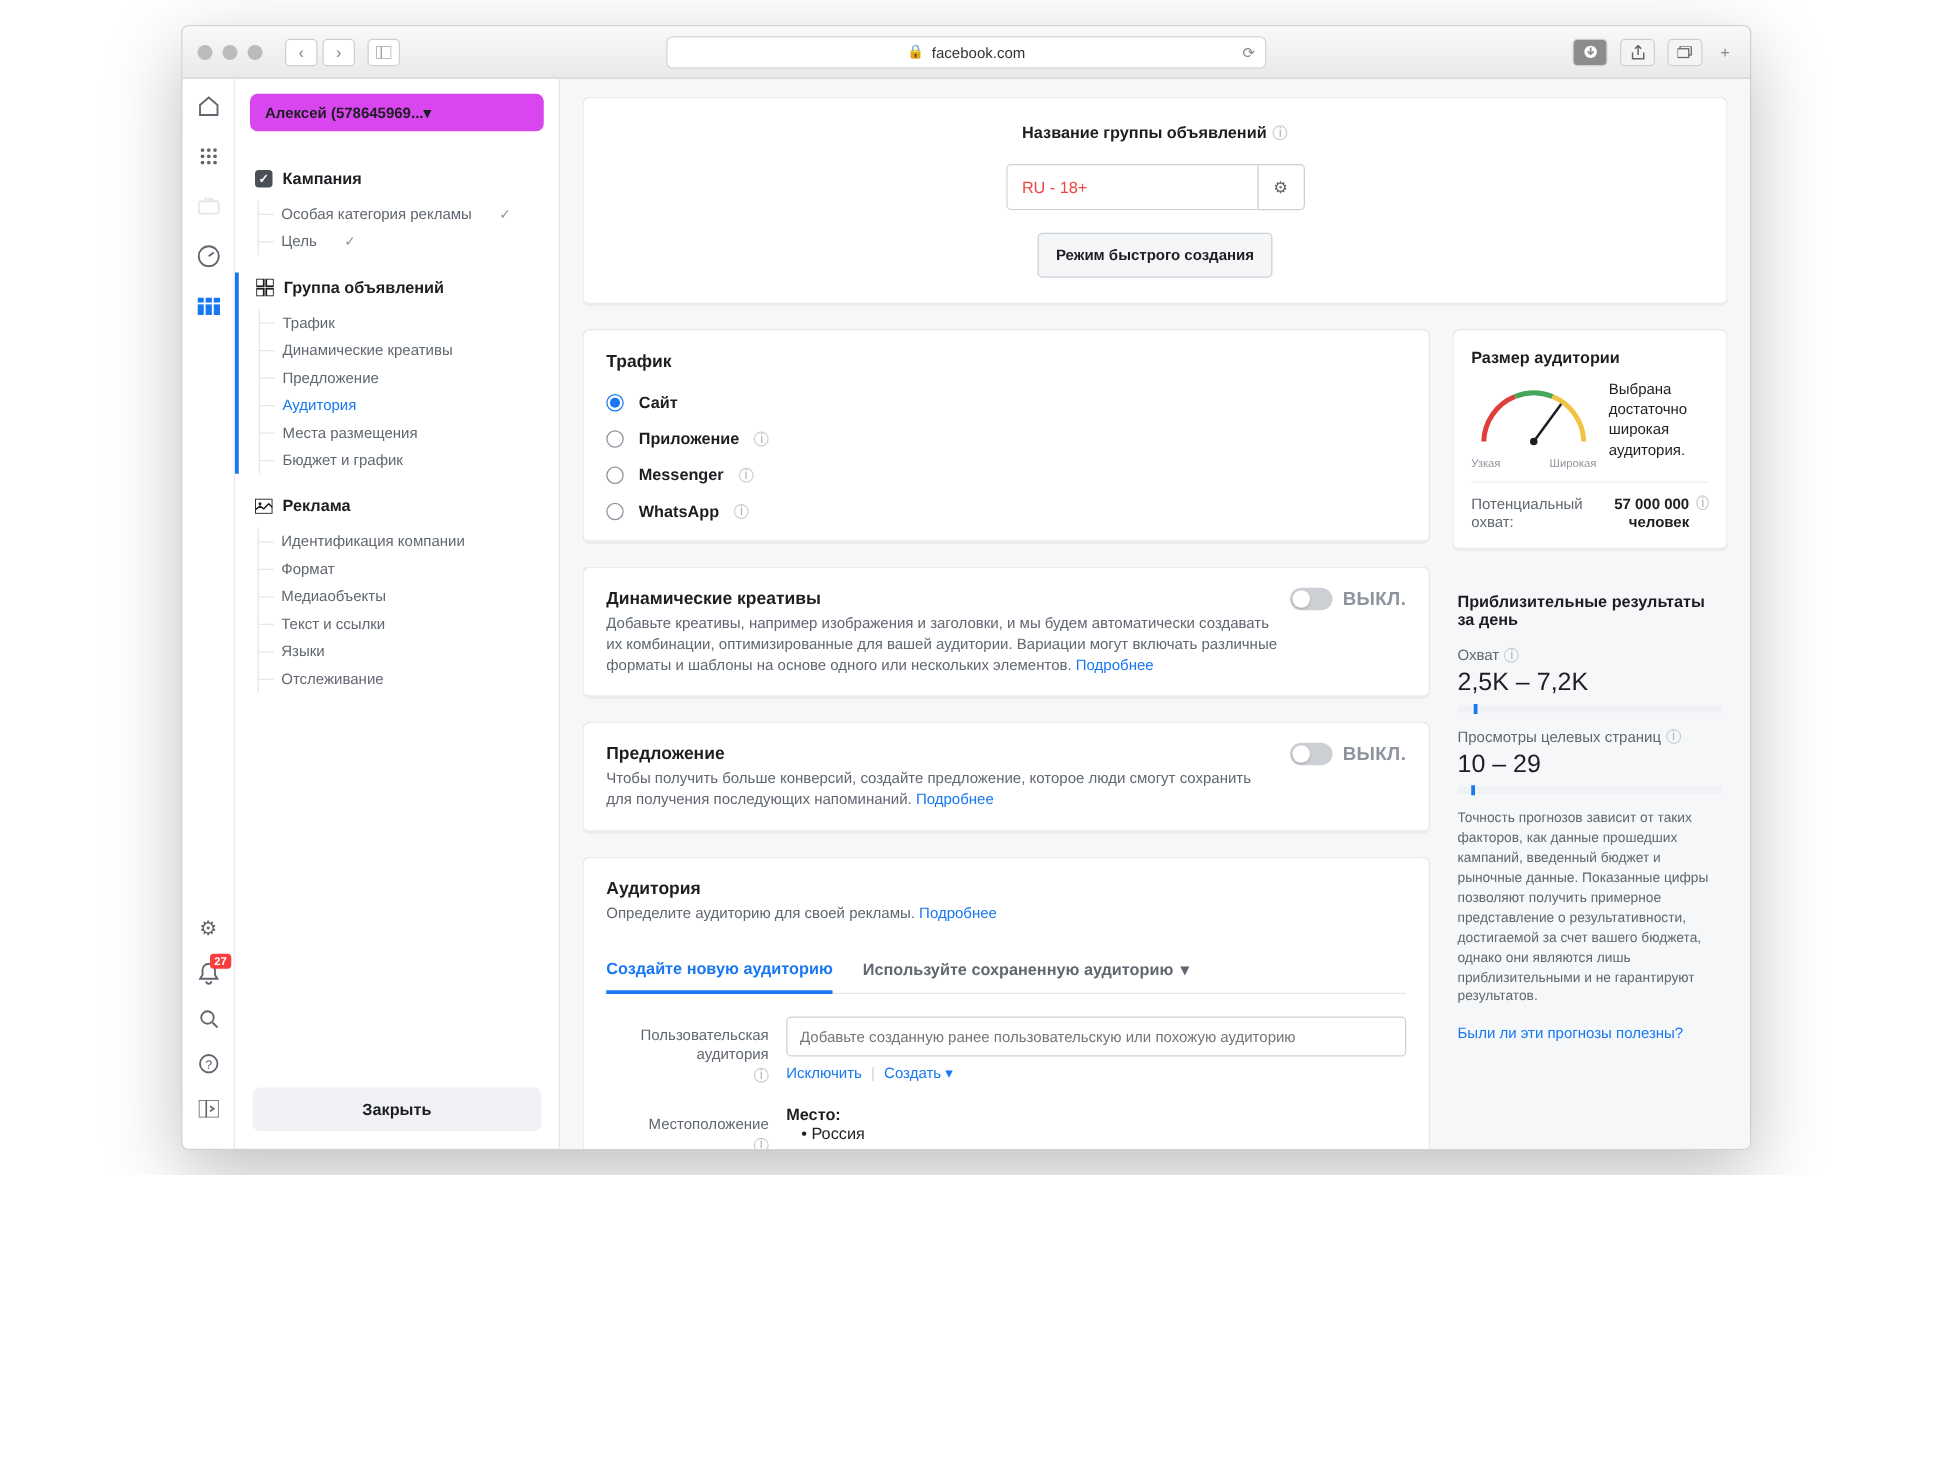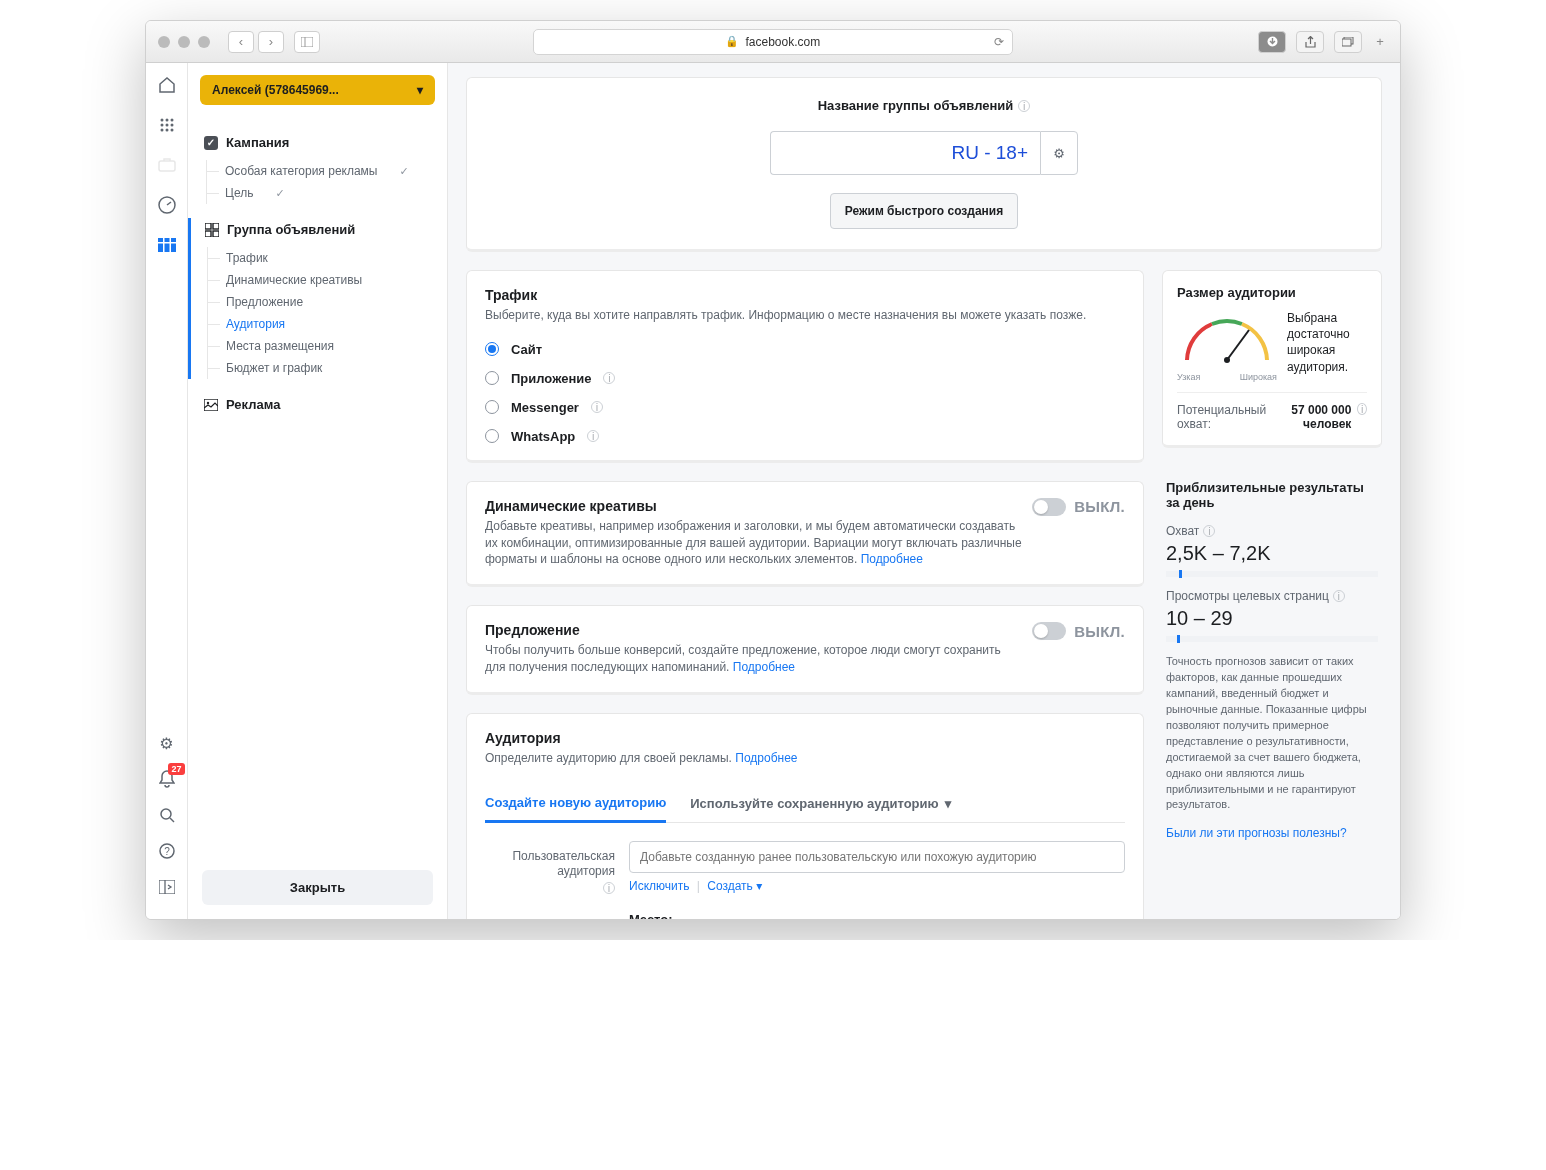--- a/index.html
+++ b/index.html
@@ -20,39 +20,39 @@
   
   .app { flex:1; display:flex; background:#fff; overflow:hidden;}
   .rail { width:42px; border-right:1px solid #e6e6e6; display:flex; flex-direction:column; align-items:center; padding:12px 0; gap:20px;}
   .rail-icon { width:20px; height:20px; display:flex; align-items:center; justify-content:center; color:#606770; font-size:16px;}
   .rail-icon.active { color:#1877f2; }
   .rail-bottom { margin-top:auto; display:flex; flex-direction:column; align-items:center; gap:16px; padding-bottom:10px;}
   .bell-wrap { position:relative;}
   .badge { position:absolute; top:-6px; right:-8px; background:#fa3e3e; color:#fff; font-size:9px; padding:1px 3px; border-radius:3px; font-weight:600;}
   
   .sidebar { width:260px; border-right:1px solid #e6e6e6; display:flex; flex-direction:column;}
-  .account-select { margin:12px; background:#eab308; border-radius:6px; padding:8px 12px; display:flex; align-items:center; justify-content:space-between; color:#1c1e21; font-weight:600; font-size:12px;}
+  .account-select { margin:12px; background:#d946ef; border-radius:6px; padding:8px 12px; display:flex; align-items:center; color:#1c1e21; font-weight:600; font-size:12px;}
   .tree { flex:1; overflow:auto; padding: 0 0 12px 10px;}
   .tree-section { margin-top: 14px; }
   .tree-header { display:flex; align-items:center; gap:8px; font-weight:700; color:#1c1e21; font-size:13px; padding: 4px 6px;}
   .tree-header .chk { width:14px; height:14px; background:#4b4f56; border-radius:3px; display:inline-flex; align-items:center; justify-content:center; color:#fff; font-size:10px;}
   .tree-items { margin: 6px 0 0 8px; border-left:1px solid #e6e6e6; }
   .tree-item { position:relative; padding: 4px 8px 4px 18px; color:#606770; font-size:12px; display:flex; align-items:center; gap:22px;}
   .tree-item::before { content:""; position:absolute; left:0; top:50%; width:12px; height:1px; background:#e6e6e6;}
   .tree-item.active { color:#1877f2; }
   .tree-item .tick { color:#8d949e; font-size:11px;}
   .group-active { border-left: 3px solid #1877f2; padding-left: 8px; margin-left:-10px;}
   .sidebar-footer { padding:14px; }
   .close-btn { width:100%; background:#f0f2f5; border:none; padding:10px; border-radius:6px; font-weight:600; color:#1c1e21; font-size:13px;}
   
   .main { flex:1; background:#f6f7f9; overflow:auto; padding: 14px 18px 40px 18px;}
   .topcard { background:#fff; border:1px solid #e6e6e6; border-radius:6px; padding: 20px 24px; display:flex; align-items:center; gap:18px; margin-bottom:18px; border-bottom-width:3px; border-bottom-color:#ececec;flex-direction:column;}
   .label-top { font-weight:700; color:#1c1e21; font-size:13px; display:flex; align-items:center; gap:5px;}
   .top-input-wrap { flex:1; display:flex; }
-  .top-input { flex:1; border:1px solid #ccd0d5; border-right:none; border-radius:4px 0 0 4px; padding:10px 12px; font-size:19px; color:#1d4ed8; outline:none;text-align:right;}
+  .top-input { flex:1; border:1px solid #ccd0d5; border-right:none; border-radius:4px 0 0 4px; padding:10px 12px; font-size:13px; color:#ef4444; outline:none;}
   .gear-box { border:1px solid #ccd0d5; border-radius:0 4px 4px 0; width:38px; display:flex; align-items:center; justify-content:center; color:#606770;}
   .quick-btn { border:1px solid #ccd0d5; background:#f5f6f7; border-radius:4px; padding:10px 14px; font-weight:600; color:#1c1e21; font-size:12px;}
   
   .cols { display:flex; gap:18px;}
   .left-col { flex:1; display:flex; flex-direction:column; gap:18px; min-width:0;}
   .right-col { width:220px; display:flex; flex-direction:column; gap:18px;}
   
   .card { background:#fff; border:1px solid #e6e6e6; border-radius:6px; padding: 16px 18px; border-bottom-width:3px; border-bottom-color:#ececec;}
   .card h3 { font-size:14px; font-weight:700; margin-bottom:4px;}
   .card .sub { font-size:12px; color:#606770; line-height:1.4; }
@@ -276,20 +276,40 @@
           <div class="tree-header">
             <span>
                 <svg width="14" height="12" viewBox="0 0 14 12">
                   <rect x="0" y="0" width="14" height="12" fill="none" stroke="#1c1e21" stroke-width="1.4"></rect>
                   <circle cx="4" cy="4" r="1.2" fill="#1c1e21"></circle>
                   <path d="M0 9l4-3 3 2 4-4 3 3" fill="none" stroke="#1c1e21" stroke-width="1.2"></path>
                 </svg>
               </span>
             <span>Реклама</span>
           </div>
+          <div class="tree-items">
+            <div class="tree-item">
+                <span>Идентификация компании</span>
+              </div>
+            <div class="tree-item">
+                <span>Формат</span>
+              </div>
+            <div class="tree-item">
+                <span>Медиаобъекты</span>
+              </div>
+            <div class="tree-item">
+                <span>Текст и ссылки</span>
+              </div>
+            <div class="tree-item">
+                <span>Языки</span>
+              </div>
+            <div class="tree-item">
+                <span>Отслеживание</span>
+              </div>
+          </div>
         </div>
       </div>
       <div class="sidebar-footer">
         <button class="close-btn">Закрыть</button>
       </div>
     </div>
 
     <div class="main">
       <div class="topcard">
         <div class="label-top">
@@ -300,21 +320,20 @@
           <input class="top-input" value="RU - 18+" style="">
           <div class="gear-box">⚙</div>
         </div>
         <button class="quick-btn">Режим быстрого создания</button>
       </div>
 
       <div class="cols">
         <div class="left-col">
           <div class="card">
             <h3>Трафик</h3>
-            <div class="sub">Выберите, куда вы хотите направлять трафик. Информацию о месте назначения вы можете указать позже.</div>
             <div class="radio-list">
               <label class="radio-row">
                   <span class="radio checked">
                     <span class="dot"></span>
                   </span>
                   <span>Сайт</span>
                 </label>
               <label class="radio-row">
                   <span class="radio"></span>
                   <span>Приложение</span>

